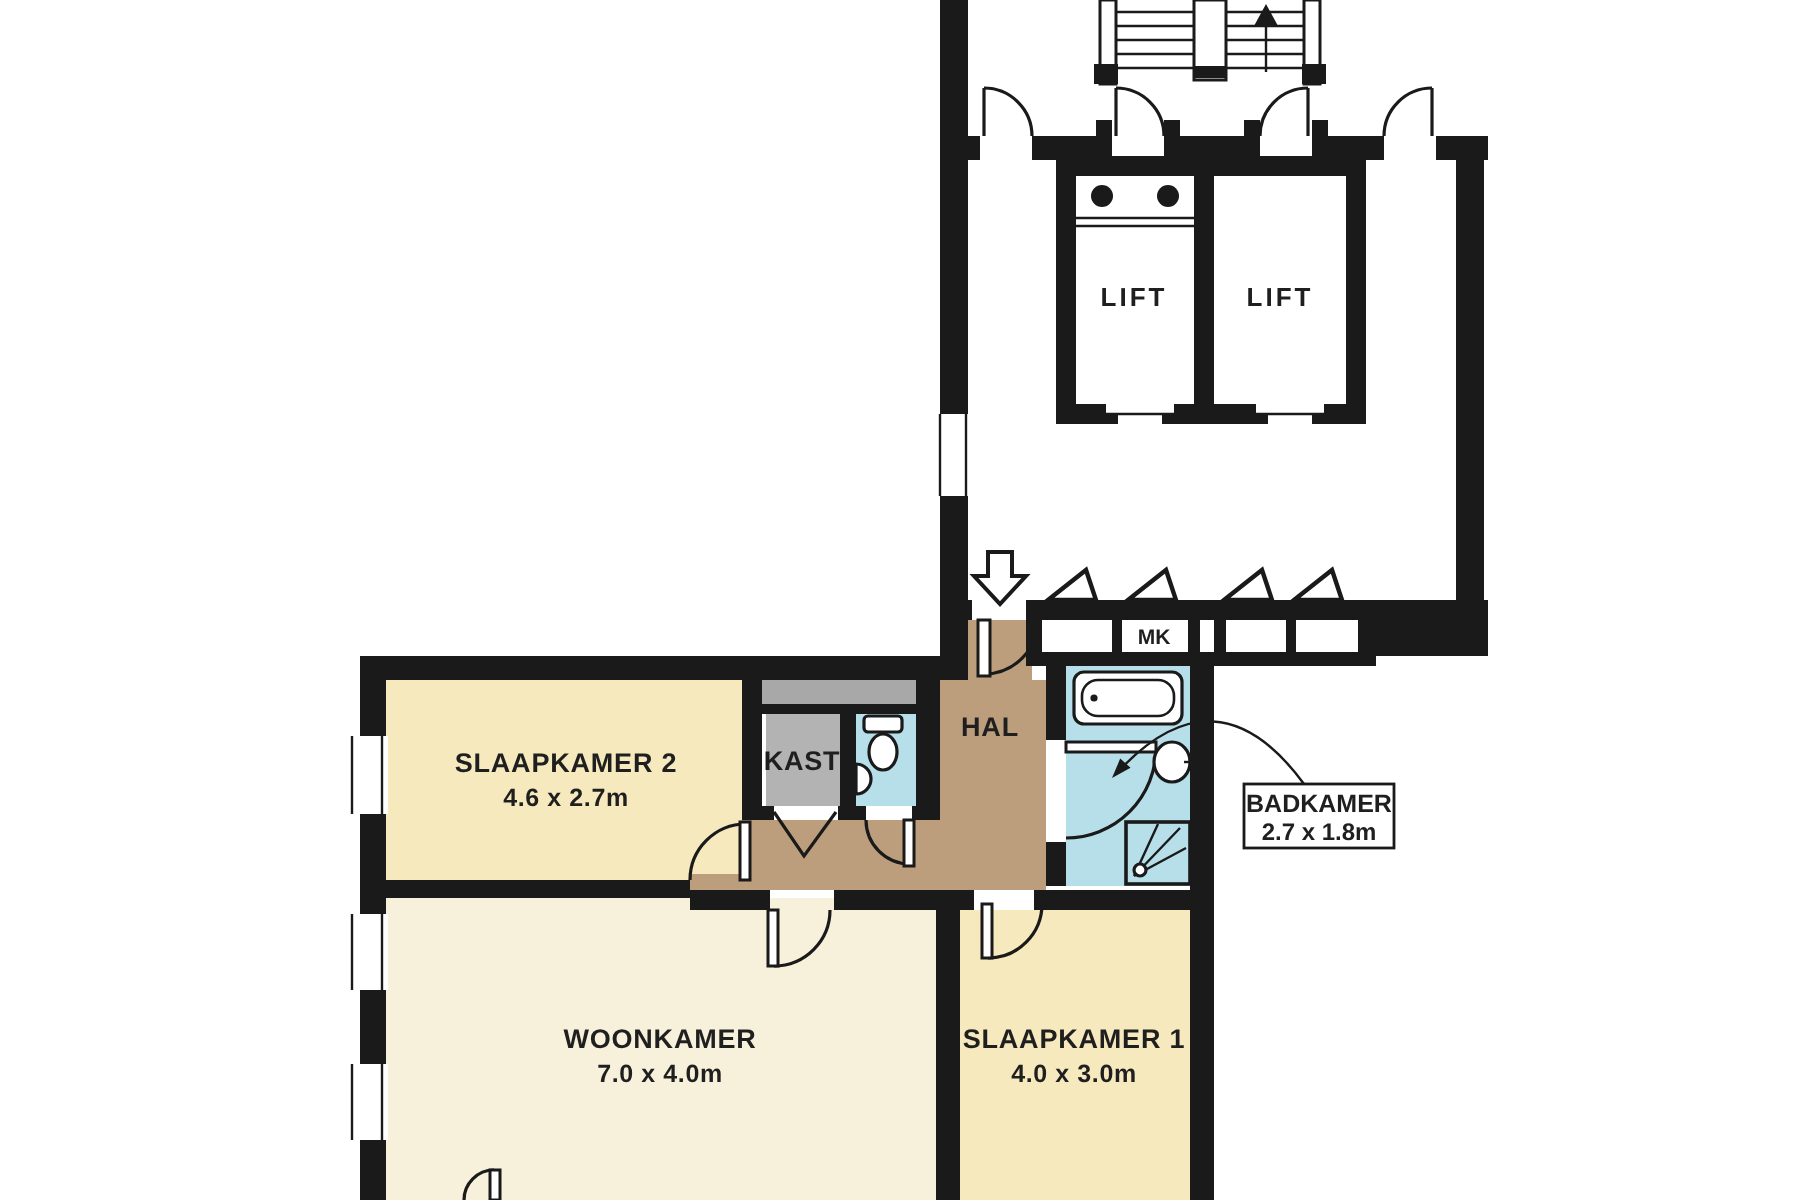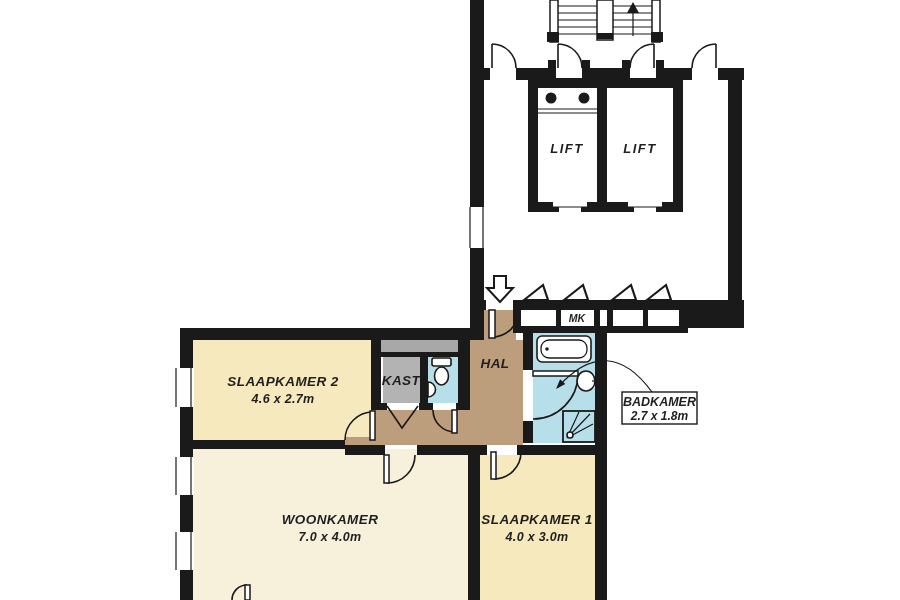--- a/index.html
+++ b/index.html
@@ -1,16 +1,16 @@
 <!DOCTYPE html>
 <html><head>
 <meta charset="utf-8">
 <style>
   html,body{margin:0;padding:0;background:#ffffff;}
-  .plan-wrap{width:900px;height:600px;position:relative;background:#fff;overflow:hidden;font-style:italic;}
+  .plan-wrap{width:900px;height:600px;position:relative;background:#fff;overflow:hidden;}
   svg{display:block;}
   text{font-family:"Liberation Sans","DejaVu Sans",sans-serif;font-weight:bold;fill:#1f1f1f;}
   .room-name{font-size:13.5px;letter-spacing:.4px;}
   .room-dims{font-size:12.5px;letter-spacing:.3px;}
   .small-label{font-size:10.5px;}
   .lift-label{font-size:13px;letter-spacing:1.5px;}
   .wall{fill:#1a1a1a;stroke:none;}
   .doorline{stroke:#1a1a1a;stroke-width:1.6;fill:none;}
   .leaf{fill:#ffffff;stroke:#1a1a1a;stroke-width:1.5;}
   .fixture{fill:#ffffff;stroke:#1a1a1a;stroke-width:1.6;}

